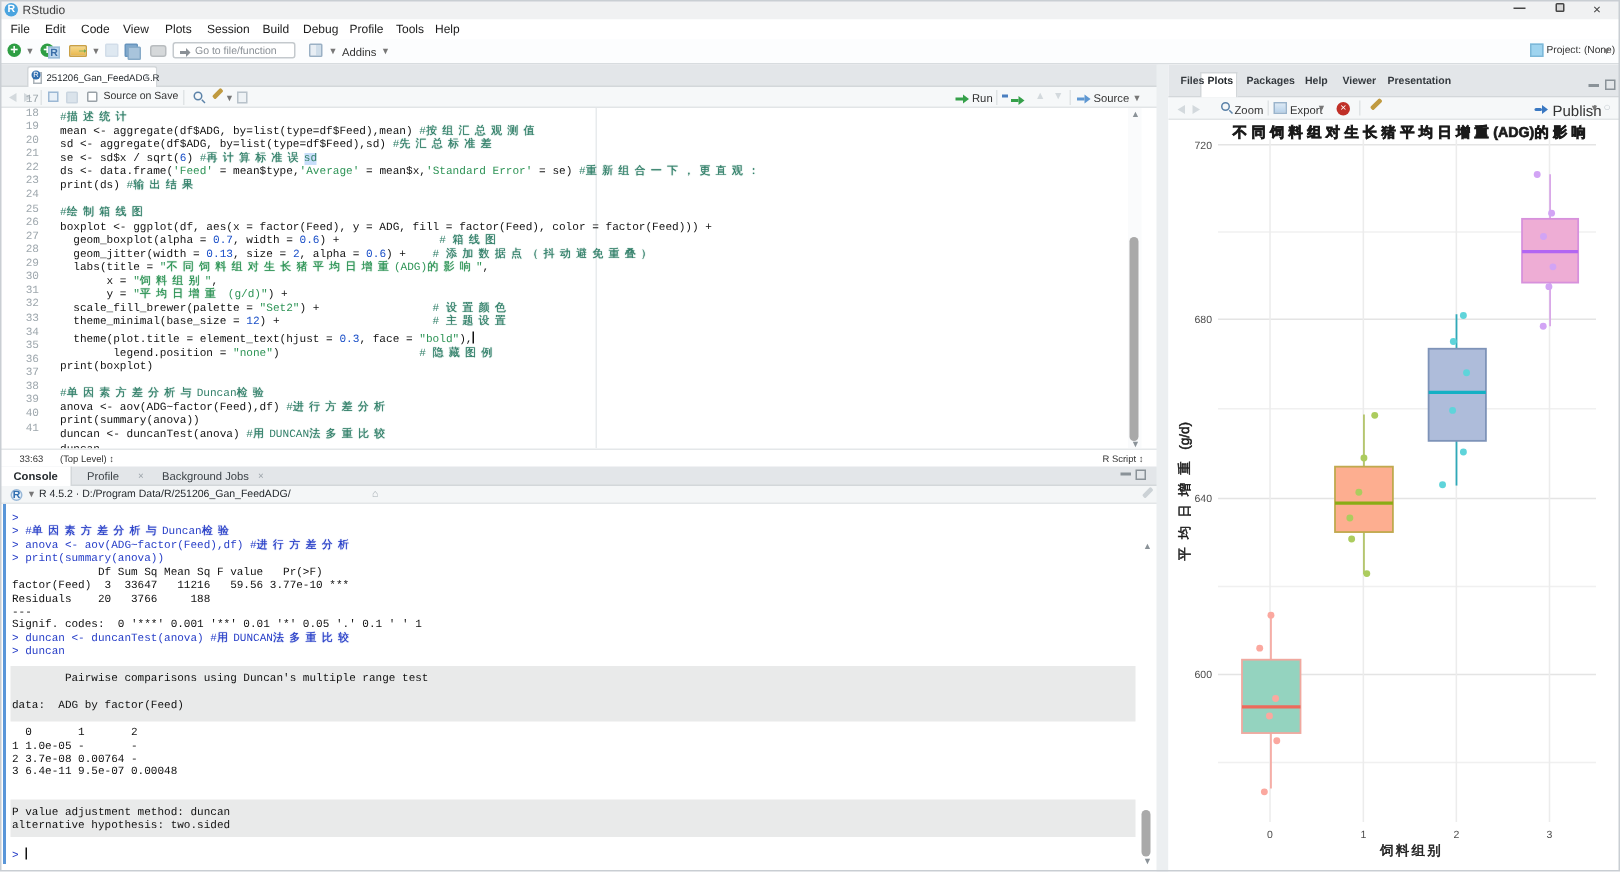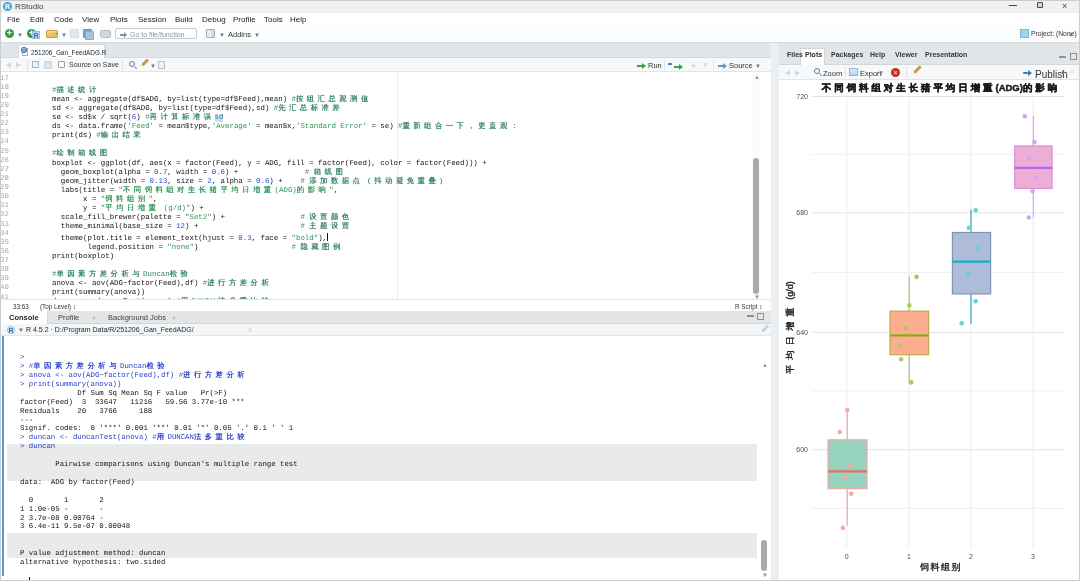--- a/index.html
+++ b/index.html
@@ -9,28 +9,28 @@
 .mono{font-family:"Liberation Mono",monospace;text-rendering:geometricPrecision;}
 .cjk{letter-spacing:3.5px;text-shadow:0 0 0.7px currentColor;}
 #editor .cjk{letter-spacing:3.44px;}
 #titlebar{left:0;top:0;width:1080px;height:13px;background:#f0f1f2;}
 #menubar{left:0;top:13px;width:1080px;height:13px;background:#fff;font-size:8px;color:#1a1a1a;}
 .mi{position:absolute;top:2px;}
 #toolbar{left:0;top:26px;width:1080px;height:17px;background:#fcfdfe;border-bottom:1px solid #d8dcdf;}
 #tabbar{left:0;top:43px;width:772px;height:15px;background:#e3e6e9;border-bottom:1px solid #d3d7da;}
 #edtb{left:0;top:58px;width:772px;height:14px;background:#f6f8f9;border-bottom:1px solid #e2e5e7;}
 #editor{left:0;top:72px;width:762px;height:227px;background:#fff;overflow:hidden;}
-#gutter{left:0;top:72px;width:30px;height:227px;color:#9fa8ae;font-size:7.3px;}
+#gutter{left:0;top:60px;width:30px;height:227px;color:#9fa8ae;font-size:7.3px;text-align:right;}
 #edstatus{left:0;top:299px;width:772px;height:12px;background:#fff;border-top:1px solid #e4e7e9;font-size:7px;color:#333;}
 #ctabs{left:0;top:311px;width:772px;height:13px;background:#e3e6e9;border-bottom:1px solid #d3d7da;}
 #cinfo{left:0;top:324px;width:772px;height:12px;background:#f4f6f7;border-bottom:1px solid #e3e6e8;font-size:7px;}
 #console{left:0;top:336px;width:758px;height:240px;background:#fff;}
 #divider{left:771px;top:43px;width:8px;height:538px;background:#eceff1;}
 #rpane{left:779px;top:43px;width:301px;height:538px;background:#fff;}
-pre{margin:12px;}
+pre{margin:0;}
 .cmt{color:#33806a;}
 .str{color:#2e9456;}
 .num{color:#1b50c8;}
 .blue{color:#2940c8;}
 .abar{position:absolute;height:2px;}
 .atri{position:absolute;width:0;height:0;border-top:3px solid transparent;border-bottom:3px solid transparent;}
 #wborder{left:0;top:0;width:1080px;height:581px;border:1px solid #c9ced3;pointer-events:none;}
 </style>
 </head>
 <body>

